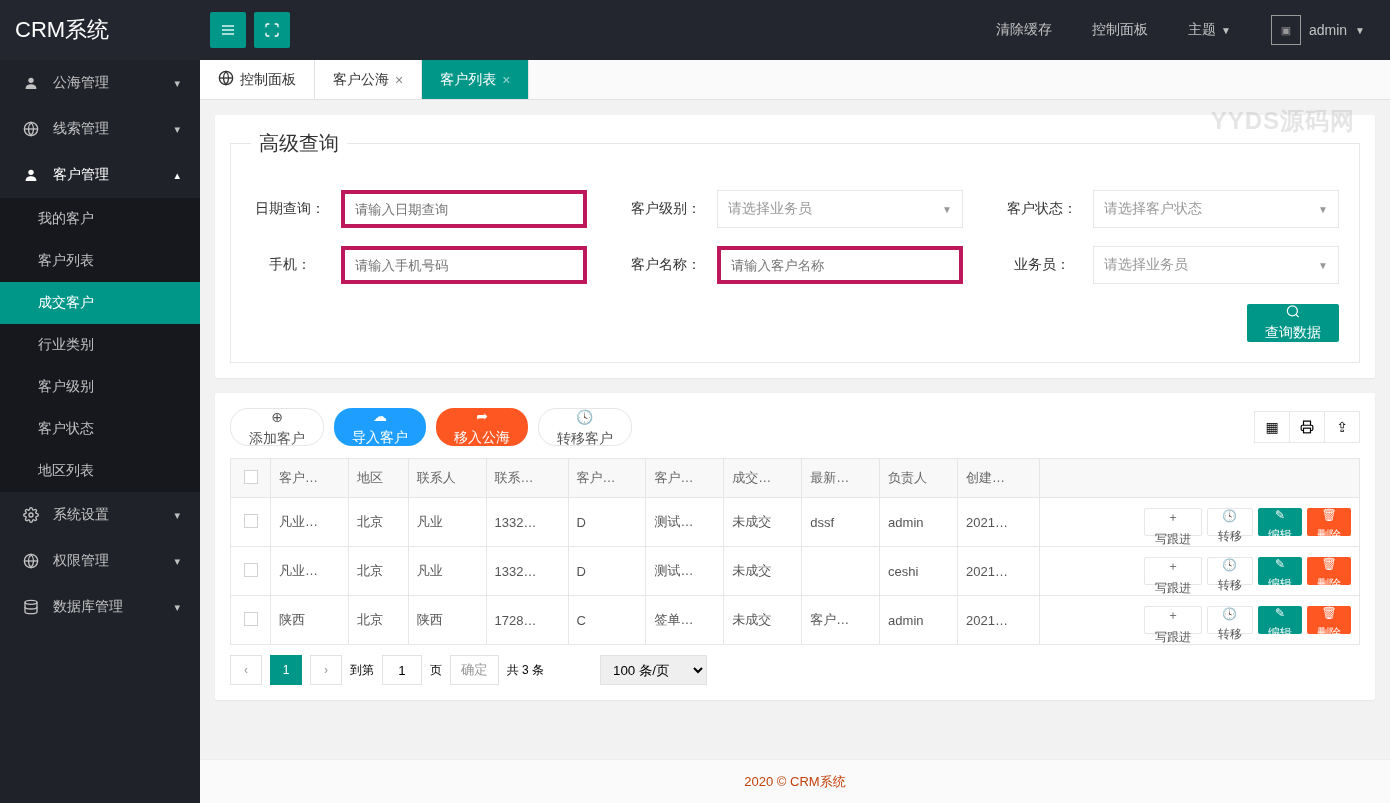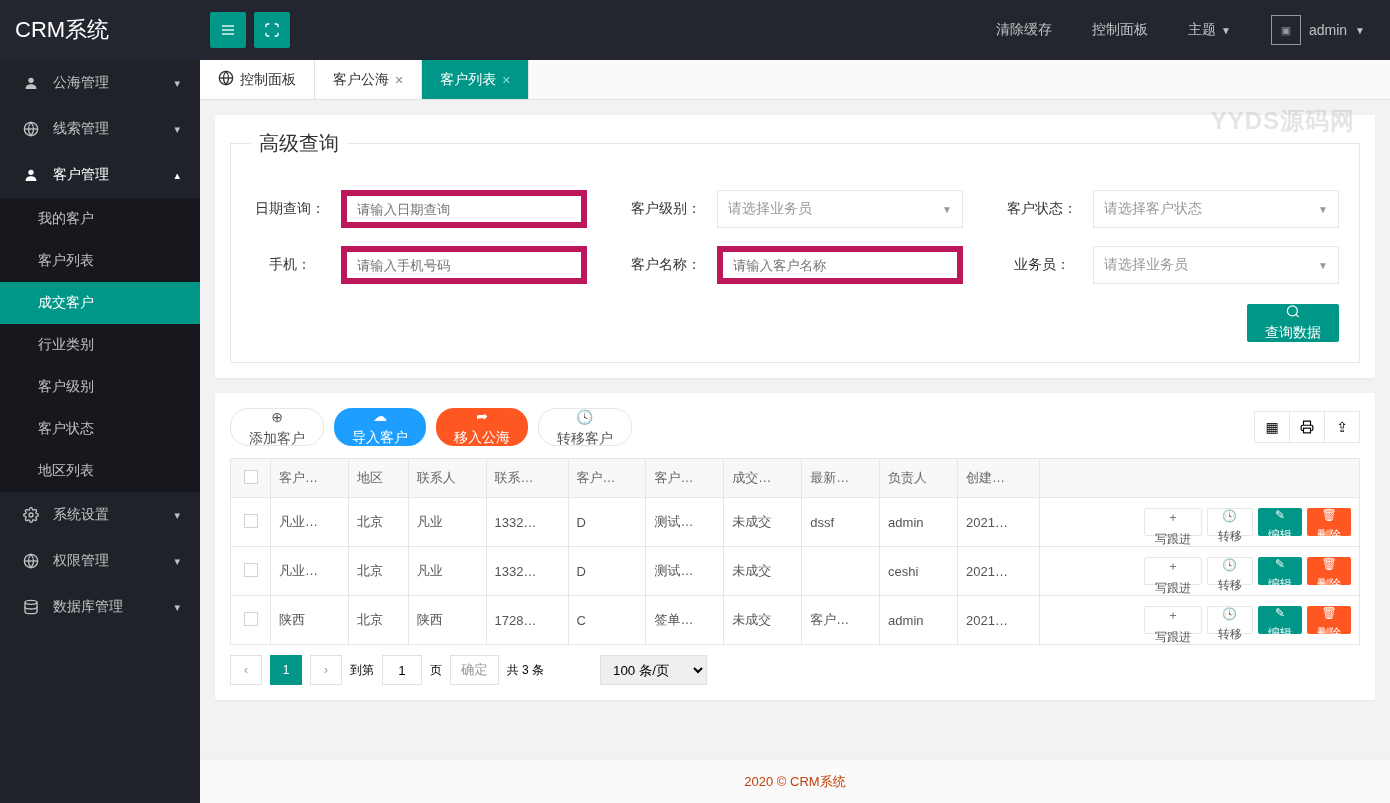--- a/index.html
+++ b/index.html
@@ -29,21 +29,21 @@
 .tab { padding: 0 18px; display: flex; align-items: center; gap: 6px; cursor: pointer; border-right: 1px solid #e2e2e2; color: #333; background: #fff; }
 .tab.active { background: #009688; color: #fff; }
 .tab-close { font-size: 14px; cursor: pointer; opacity: 0.6; }
 .content { flex: 1; padding: 15px; overflow: auto; }
 .card { background: #fff; border-radius: 2px; box-shadow: 0 1px 2px rgba(0,0,0,.05); padding: 15px; margin-bottom: 15px; }
 fieldset { border: 1px solid #e6e6e6; padding: 15px 20px 20px; }
 legend { padding: 0 8px; font-size: 20px; font-weight: 400; color: #333; }
 .form-row { display: flex; gap: 40px; margin-top: 18px; }
 .form-item { display: flex; align-items: center; flex: 1; }
 .form-label { width: 90px; text-align: center; padding-right: 12px; color: #333; }
-.form-input { flex: 1; height: 38px; border: 6px solid #be185d; padding: 0 10px; outline: none; }
+.form-input { flex: 1; height: 38px; border: 4px solid #be185d; padding: 0 10px; outline: none; }
 .form-select { flex: 1; height: 38px; border: 1px solid #e6e6e6; padding: 0 10px; display: flex; align-items: center; justify-content: space-between; color: #999; cursor: pointer; background: #fff; }
 .query-btn-row { text-align: right; margin-top: 20px; }
 .btn { display: inline-flex; align-items: center; gap: 5px; padding: 0 18px; height: 38px; border: none; border-radius: 2px; cursor: pointer; font-size: 14px; flex-direction: column; }
 .btn-primary { background: #009688; color: #fff; }
 .btn-blue { background: #1e9fff; color: #fff; border-radius: 18px; }
 .btn-warm { background: #ff5722; color: #fff; border-radius: 18px; }
 .btn-outline { background: #fff; border: 1px solid #e6e6e6; color: #555; border-radius: 18px; }
 .btn-sm { height: 28px; padding: 0 10px; font-size: 12px; border-radius: 2px; }
 .btn-default-sm { background: #fff; border: 1px solid #e6e6e6; color: #555; }
 .btn-green-sm { background: #009688; color: #fff; }

